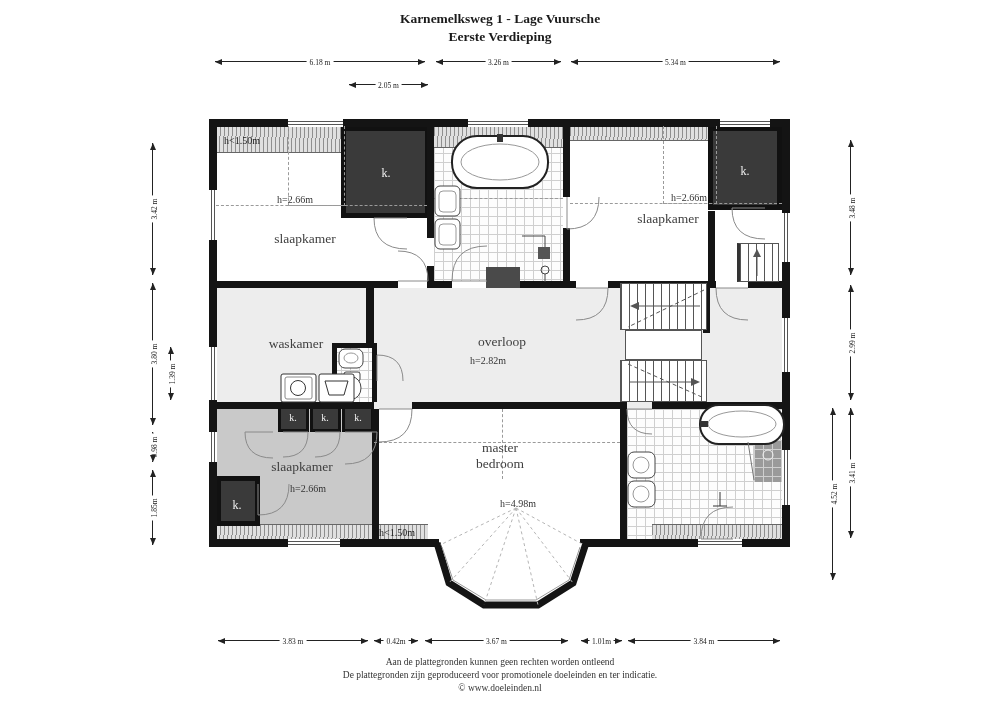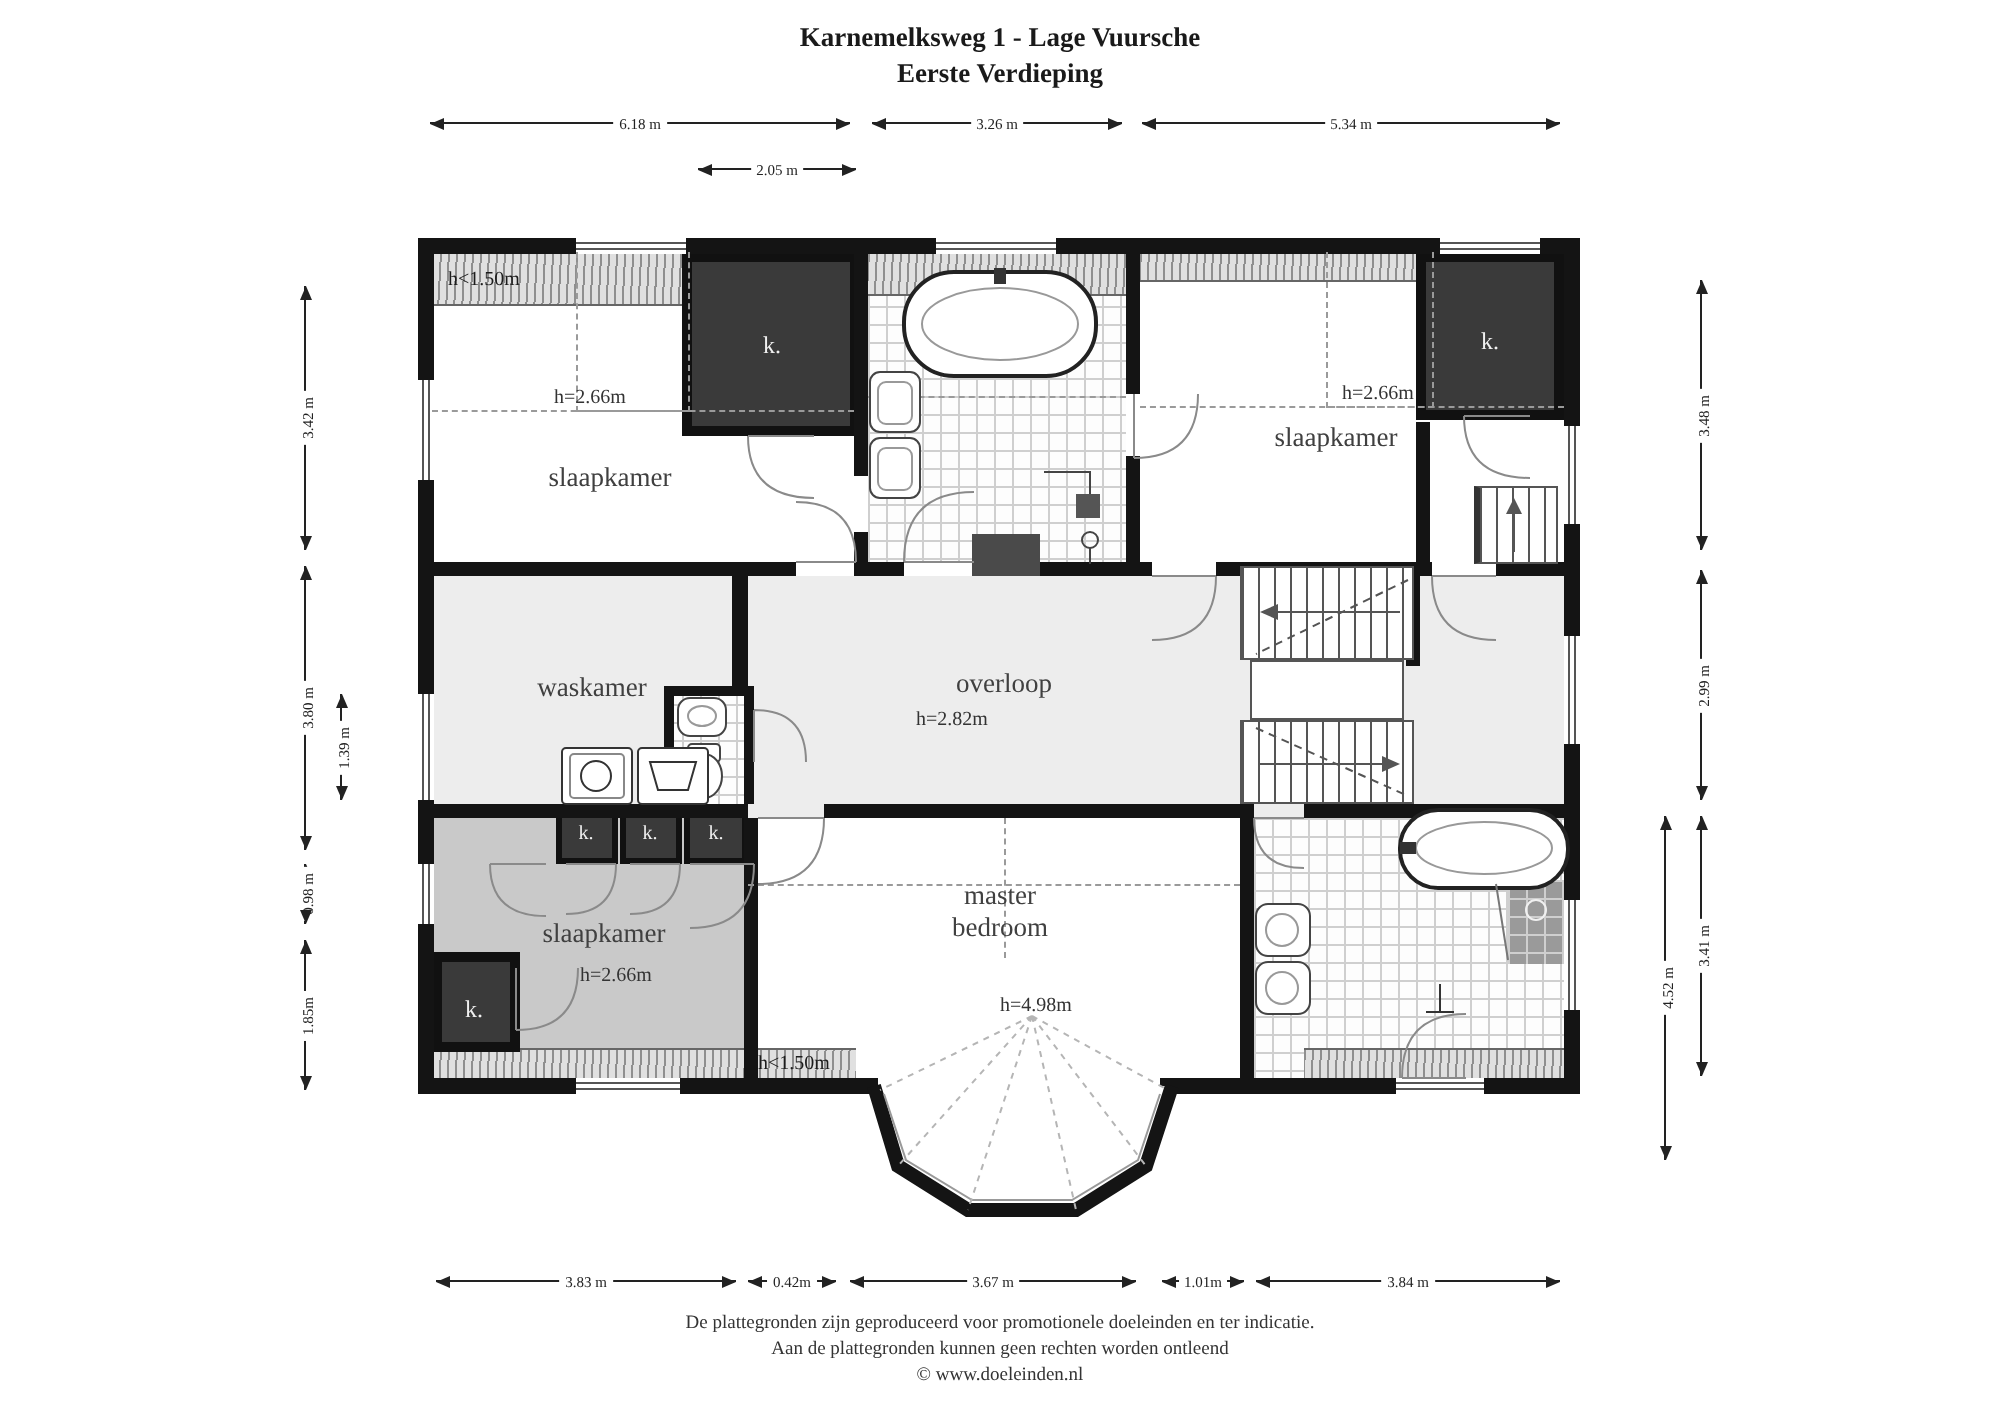--- a/index.html
+++ b/index.html
@@ -227,21 +227,21 @@
 
   <div class="attic" style="left:242px;top:140px;">h&lt;1.50m</div>
   <div class="hlabel" style="left:295px;top:199px;">h=2.66m</div>
   <div class="rlabel" style="left:305px;top:239px;">slaapkamer</div>
   <div class="klabel" style="left:386px;top:173px;">k.</div>
   <div class="hlabel" style="left:689px;top:197px;">h=2.66m</div>
   <div class="rlabel" style="left:668px;top:219px;">slaapkamer</div>
   <div class="klabel" style="left:745px;top:171px;">k.</div>
   <div class="rlabel" style="left:296px;top:344px;">waskamer</div>
   <div class="rlabel" style="left:502px;top:342px;">overloop</div>
-  <div class="hlabel" style="left:476px;top:360px;">h=2.82m</div>
+  <div class="hlabel" style="left:488px;top:360px;">h=2.82m</div>
   <div class="klabel klabel-sm" style="left:293px;top:417px;">k.</div>
   <div class="klabel klabel-sm" style="left:325px;top:417px;">k.</div>
   <div class="klabel klabel-sm" style="left:358px;top:417px;">k.</div>
   <div class="rlabel" style="left:302px;top:467px;">slaapkamer</div>
   <div class="hlabel" style="left:308px;top:488px;">h=2.66m</div>
   <div class="klabel" style="left:237px;top:505px;">k.</div>
   <div class="rlabel" style="left:500px;top:448px;">master</div>
   <div class="rlabel" style="left:500px;top:464px;">bedroom</div>
   <div class="hlabel" style="left:518px;top:503px;">h=4.98m</div>
   <div class="attic" style="left:397px;top:532px;">h&lt;1.50m</div>
@@ -298,18 +298,18 @@
       <span class="dim-label">2.99 m</span>
     </div>
   <div class="dim-v" style="left:850px;top:408px;height:130px;">
       <span class="dim-label">3.41 m</span>
     </div>
   <div class="dim-v" style="left:832px;top:408px;height:172px;">
       <span class="dim-label">4.52 m</span>
     </div>
 
   <div class="footer">
+    <div>Aan de plattegronden kunnen geen rechten worden ontleend</div>
     <div>De plattegronden zijn geproduceerd voor promotionele doeleinden en ter indicatie.</div>
-    <div>Aan de plattegronden kunnen geen rechten worden ontleend</div>
     <div>© www.doeleinden.nl</div>
   </div>
 
 </div>
 
 </body></html>

